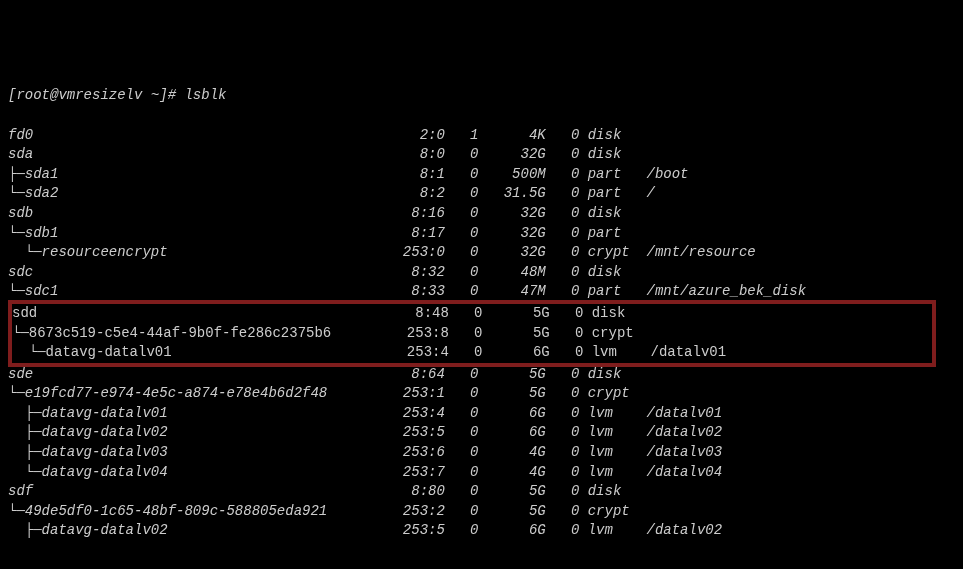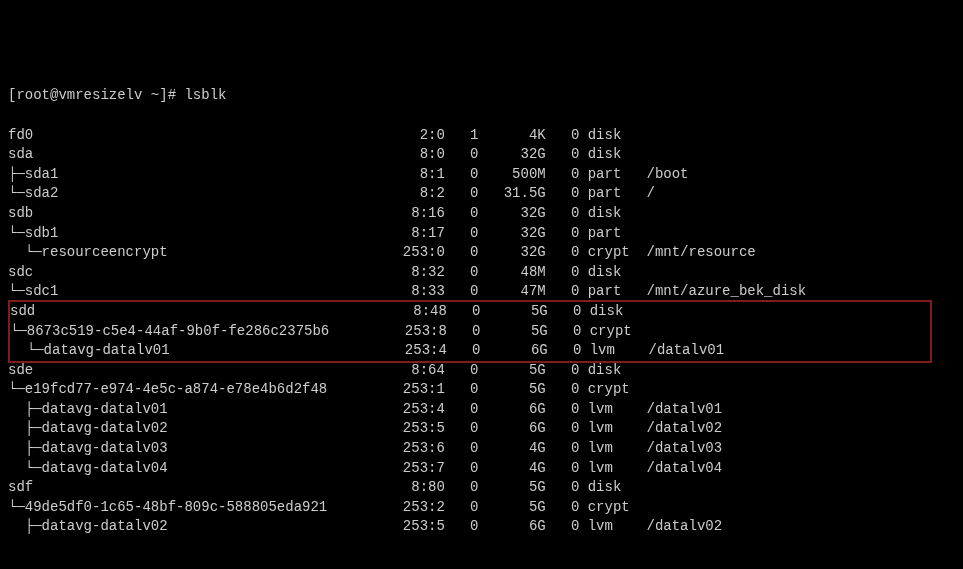--- a/index.html
+++ b/index.html
@@ -7,23 +7,23 @@
     padding: 8px;
     background: #000;
     color: #ccc;
     font-family: "Consolas", "Courier New", monospace;
     font-size: 14px;
     line-height: 1.4;
     white-space: pre;
     width: 963px;
     box-sizing: border-box;
   }
-  .row { display: block; }
+  .row { display: block; font-style: italic; }
   .highlight {
-    border: 2px solid #7f1d1d;
+    border: 4px solid #7f1d1d;
     margin: -2px 0;
     padding: 0;
     display: inline-block;
     width: 920px;
   }
 </style>
 </head>
 <body>
 
 

